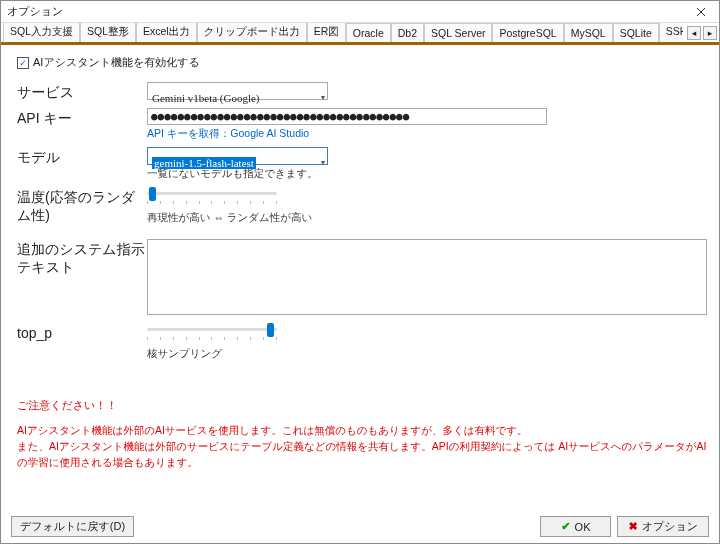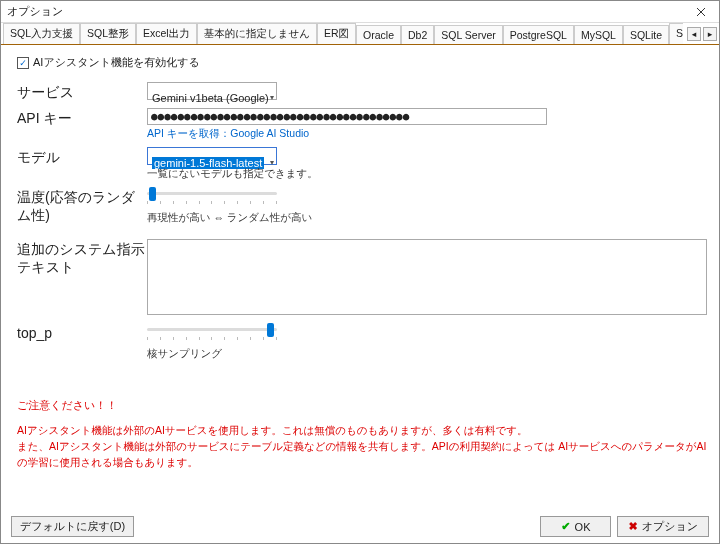--- a/index.html
+++ b/index.html
@@ -2,36 +2,36 @@
 <html><head>
 <meta charset="utf-8">
 <style>
   * { box-sizing: border-box; }
   html, body { margin: 0; padding: 0; font-family: "Meiryo", "Yu Gothic UI", sans-serif; font-size: 11px; color: #222; }
   body { width: 720px; height: 544px; background: #fff; display: flex; flex-direction: column; border: 1px solid #888; }
   .titlebar { display: flex; align-items: center; justify-content: space-between; height: 22px; padding: 0 4px 0 6px; background: #fff; border-bottom: 1px solid #ddd; }
   .titlebar .title { font-size: 11px; }
   .titlebar .close { width: 28px; height: 18px; display: flex; align-items: center; justify-content: center; cursor: default; }
   .titlebar .close svg { width: 10px; height: 10px; }
-  .tabs-wrap { display: flex; align-items: center; padding: 0 2px; border-bottom: 1px solid #a16207; height: 22px; }
+  .tabs-wrap { display: flex; align-items: center; padding: 0 2px; border-bottom: 3px solid #a16207; height: 22px; }
   .tabs { display: flex; align-items: flex-end; height: 100%; overflow: hidden; flex: 1; }
   .tab { padding: 3px 6px 3px; border: 1px solid #ccc; border-bottom: none; margin-right: 0px; font-size: 10.5px; background: #fafafa; cursor: default; white-space: nowrap; }
   .tabnav { display: flex; gap: 2px; padding-left: 4px; }
   .tabnav .btn { width: 14px; height: 14px; border: 1px solid #aaa; display: flex; align-items: center; justify-content: center; font-size: 9px; background: #f4f4f4; cursor: default; }
   .content { flex: 1; padding: 10px 12px 8px 16px; overflow: hidden; display: flex; flex-direction: column; }
   .row { display: flex; align-items: flex-start; margin-bottom: 6px; }
   .row .label { width: 130px; flex-shrink: 0; padding-top: 2px; font-size: 14px; }
   .row .field { flex: 1; }
   .checkbox-row { display: flex; align-items: center; gap: 4px; margin-bottom: 12px; }
   .checkbox { width: 12px; height: 12px; border: 1px solid #555; display: flex; align-items: center; justify-content: center; font-size: 9px; color: #0066cc; }
   select, input[type="text"], input[type="password"], textarea {
     font-family: inherit; font-size: 11px; padding: 1px 3px;
     border: 1px solid #aaa; background: #fff;
   }
-  .combo { width: 130px; height: 18px; border: 1px solid #aaa; display: flex; align-items: center; justify-content: space-between; padding: 13px 2px 0 4px; font-size: 11px; }
+  .combo { width: 181px; height: 18px; border: 1px solid #aaa; display: flex; align-items: center; justify-content: space-between; padding: 13px 2px 0 4px; font-size: 11px; font-family: Liberation Serif, serif; }
   .combo.sel { border: 1px solid #3a76d6; }
   .combo .val.selected { background: #0078d7; color: #fff; padding: 0 2px; }
   .combo .arrow { font-size: 8px; color: #555; }
   .pwdots { width: 400px; height: 17px; font-family: monospace; letter-spacing: 0; overflow: hidden; }
   .link { color: #0066cc; cursor: pointer; font-size: 10.5px; }
   .helper { font-size: 10.5px; color: #333; margin-top: 2px; }
   .endpoint-input { width: 100%; height: 18px; }
   .slider-wrap { width: 130px; position: relative; height: 18px; }
   .slider-track { position: absolute; top: 5px; left: 0; right: 0; height: 3px; background: #dcdcdc; border-radius: 2px; }
   .slider-thumb { position: absolute; top: 0; width: 7px; height: 14px; background: #0078d7; border-radius: 2px; }
@@ -60,21 +60,21 @@
         <line x1="9" y1="1" x2="1" y2="9" stroke="#333" stroke-width="1"></line>
       </svg>
   </div>
 </div>
 
 <div class="tabs-wrap">
   <div class="tabs">
     <div class="tab">SQL入力支援</div>
     <div class="tab">SQL整形</div>
     <div class="tab">Excel出力</div>
-    <div class="tab">基本的に指定しません</div>
+    <div class="tab">クリップボード出力</div>
     <div class="tab">ER図</div>
     <div class="tab">Oracle</div>
     <div class="tab">Db2</div>
     <div class="tab">SQL Server</div>
     <div class="tab">PostgreSQL</div>
     <div class="tab">MySQL</div>
     <div class="tab">SQLite</div>
     <div class="tab">SSH接続</div>
 
   </div>

